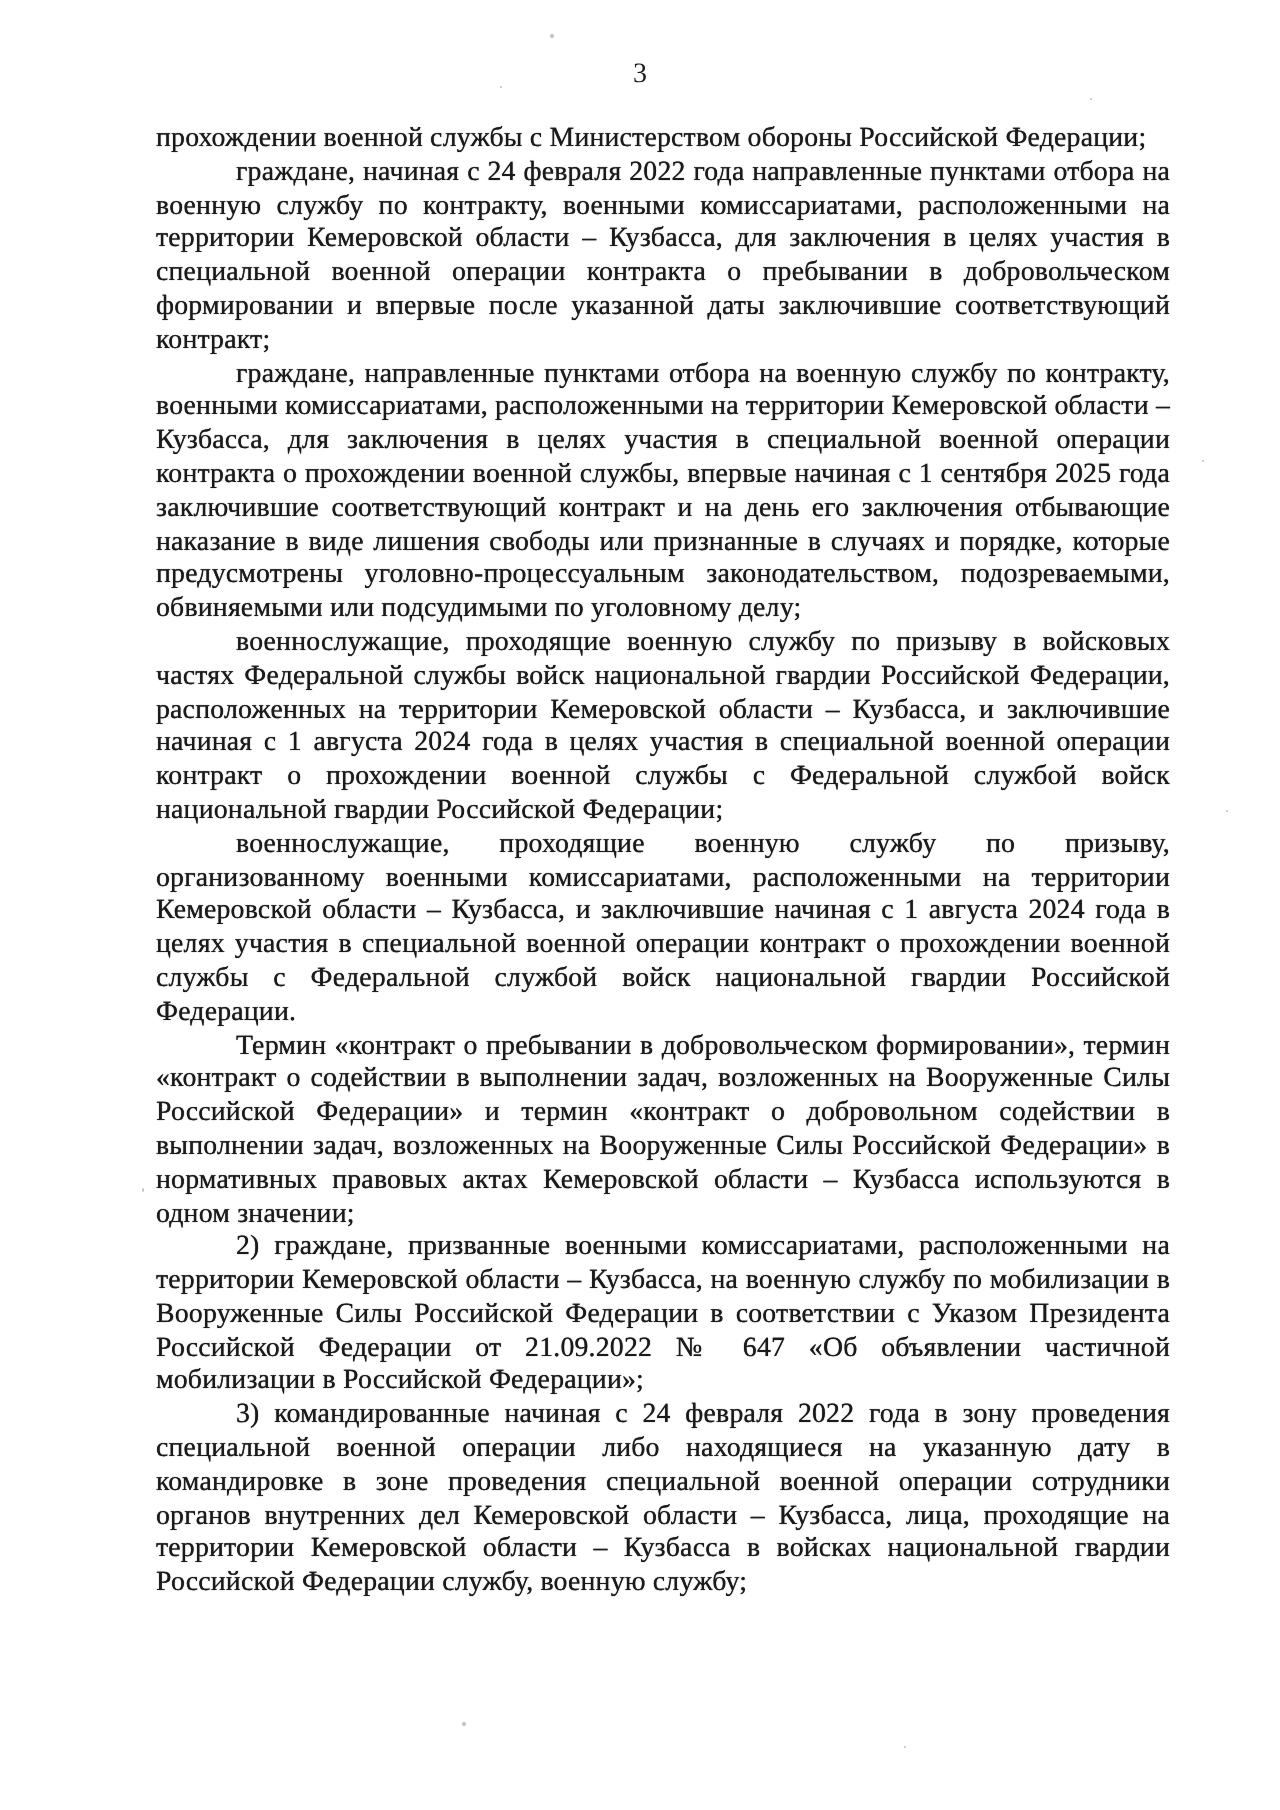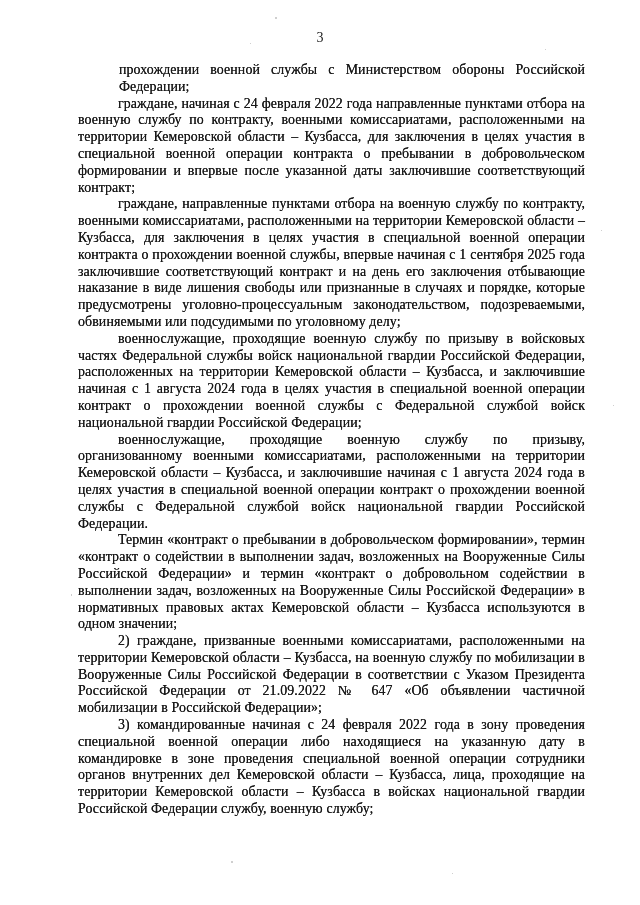--- a/index.html
+++ b/index.html
@@ -36,21 +36,20 @@
     letter-spacing: 0.1px;
     text-shadow: 0 0 0.45px currentColor; 
   }
   .text-block p {
     margin: 0;
     padding: 0;
     text-indent: 40px;
   }
   .text-block p.no-indent {
     text-indent: 0;
-    margin-left: 41px;
   }
   
   .speck {
     position: absolute;
     background: #8a8a8a;
     width: 2px;
     height: 2px;
     border-radius: 50%;
     opacity: 0.55;
   }

